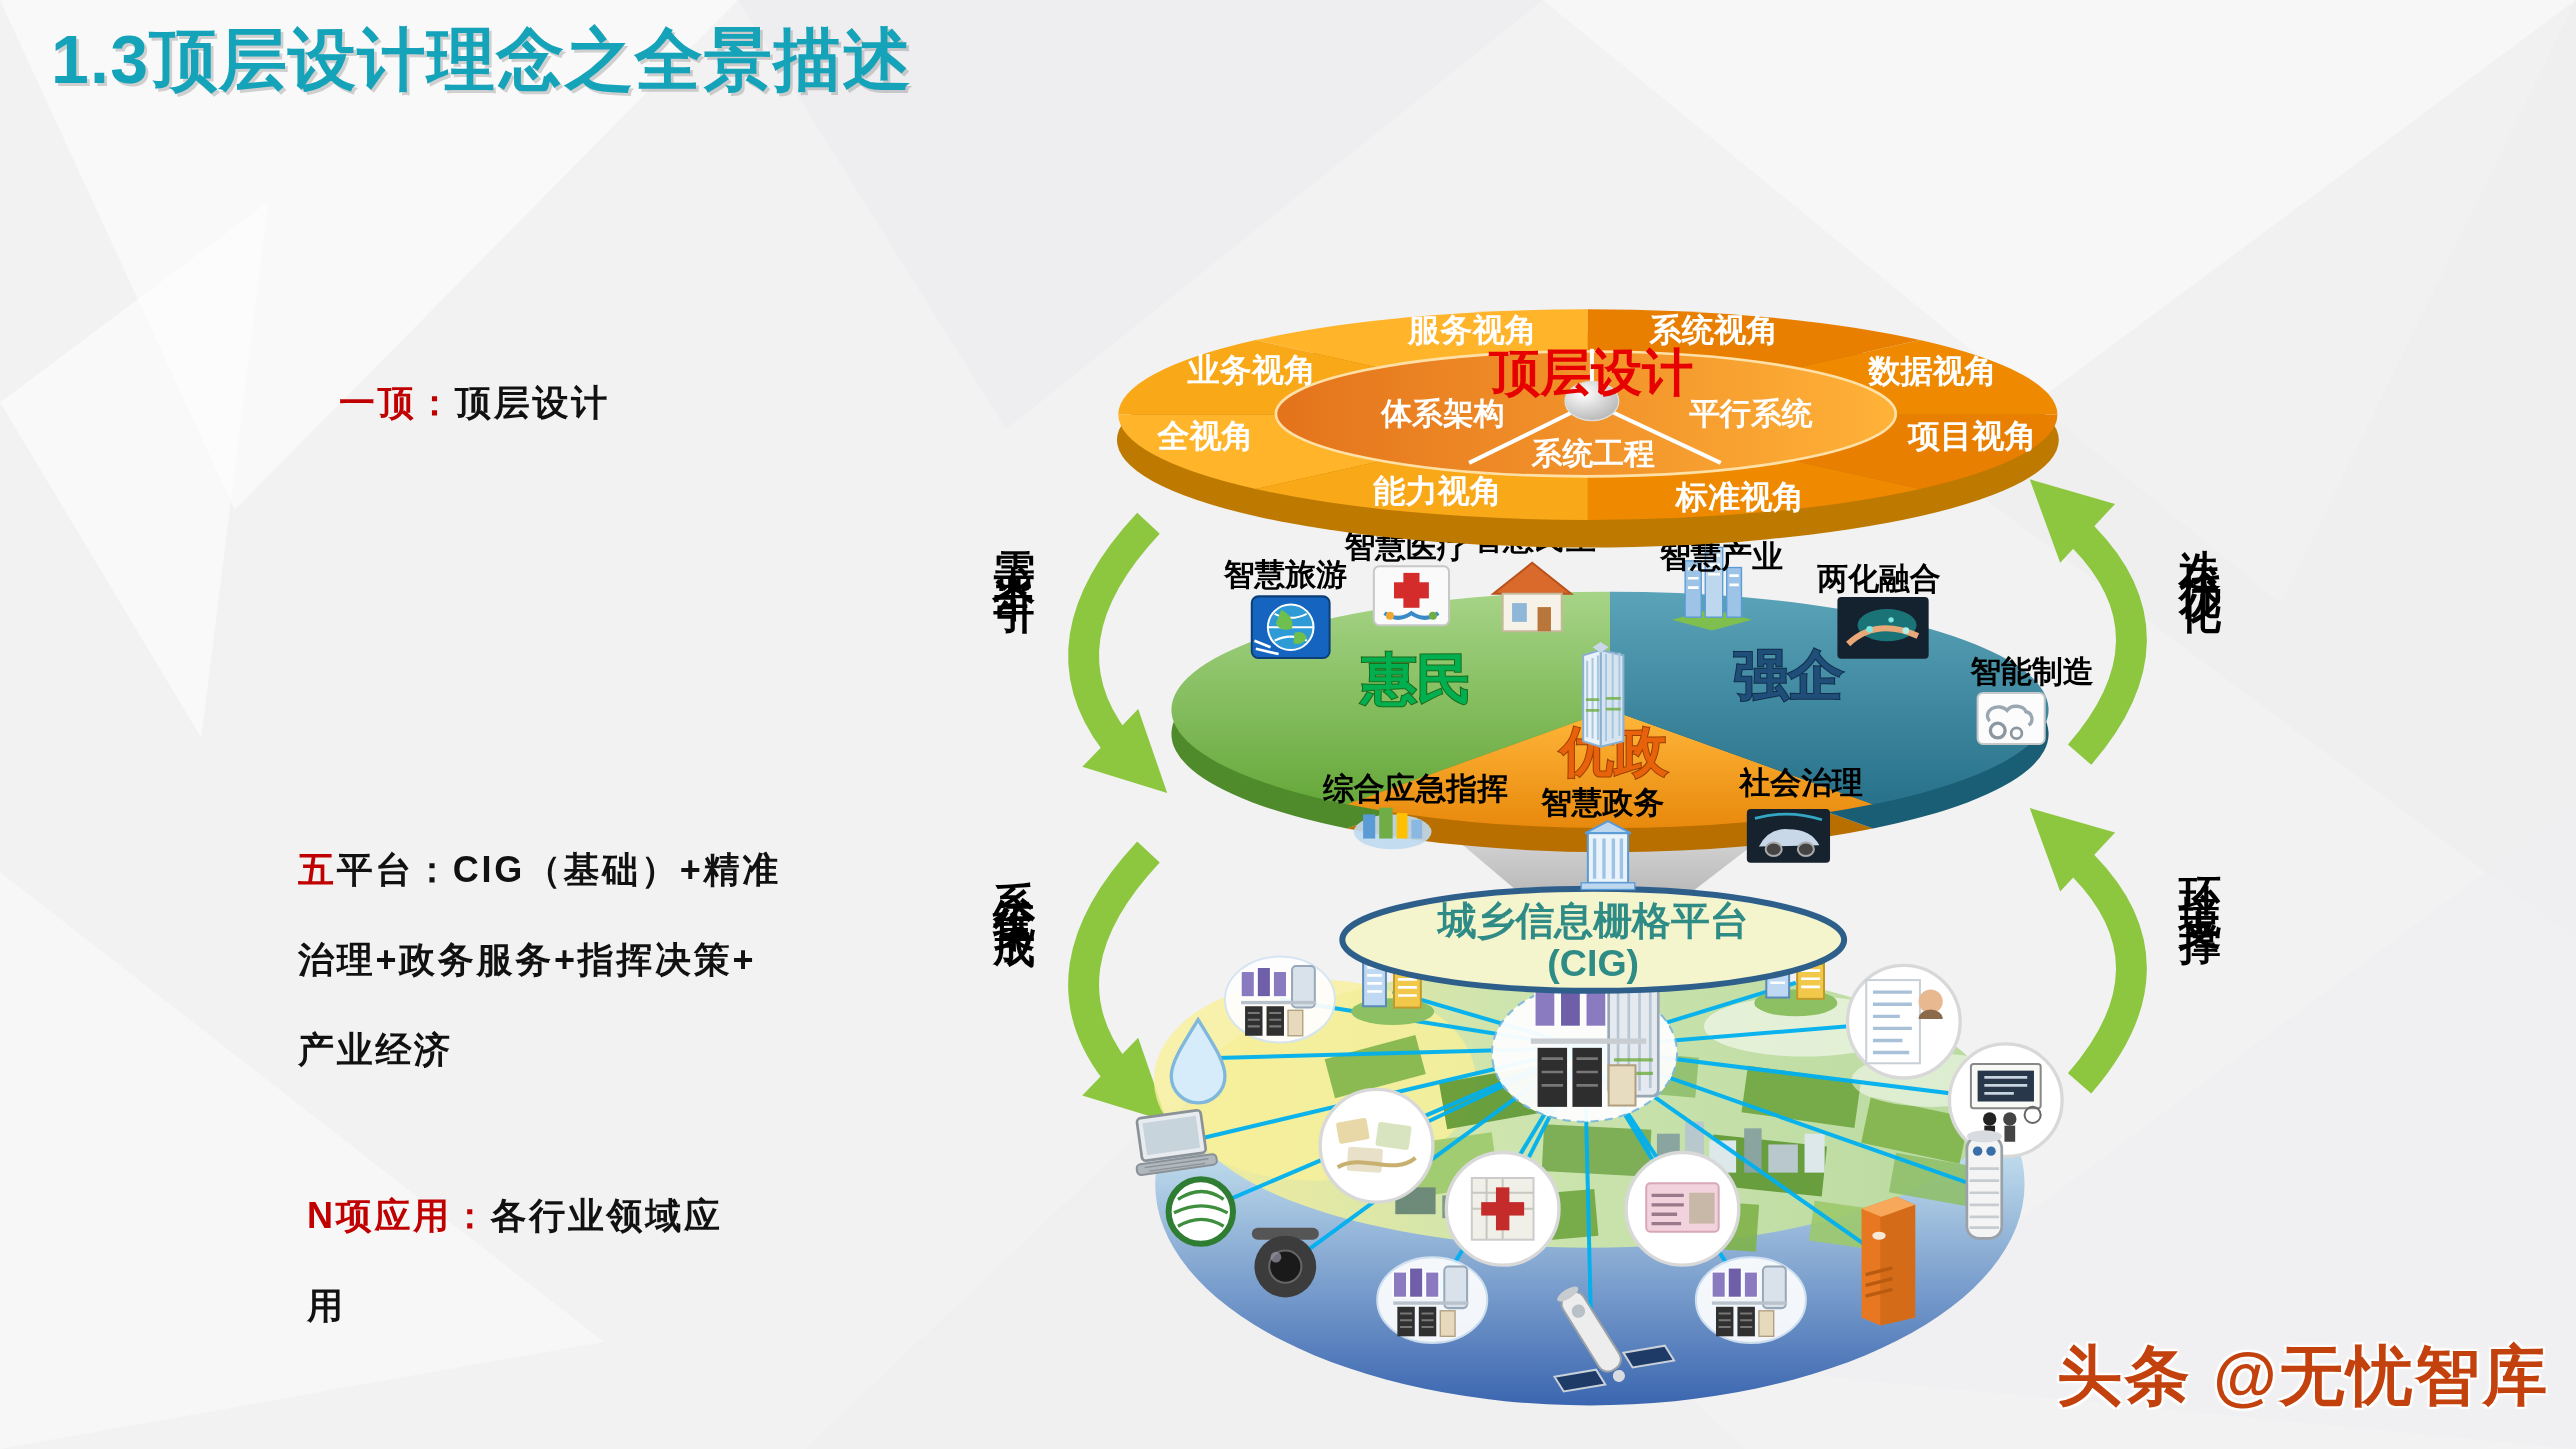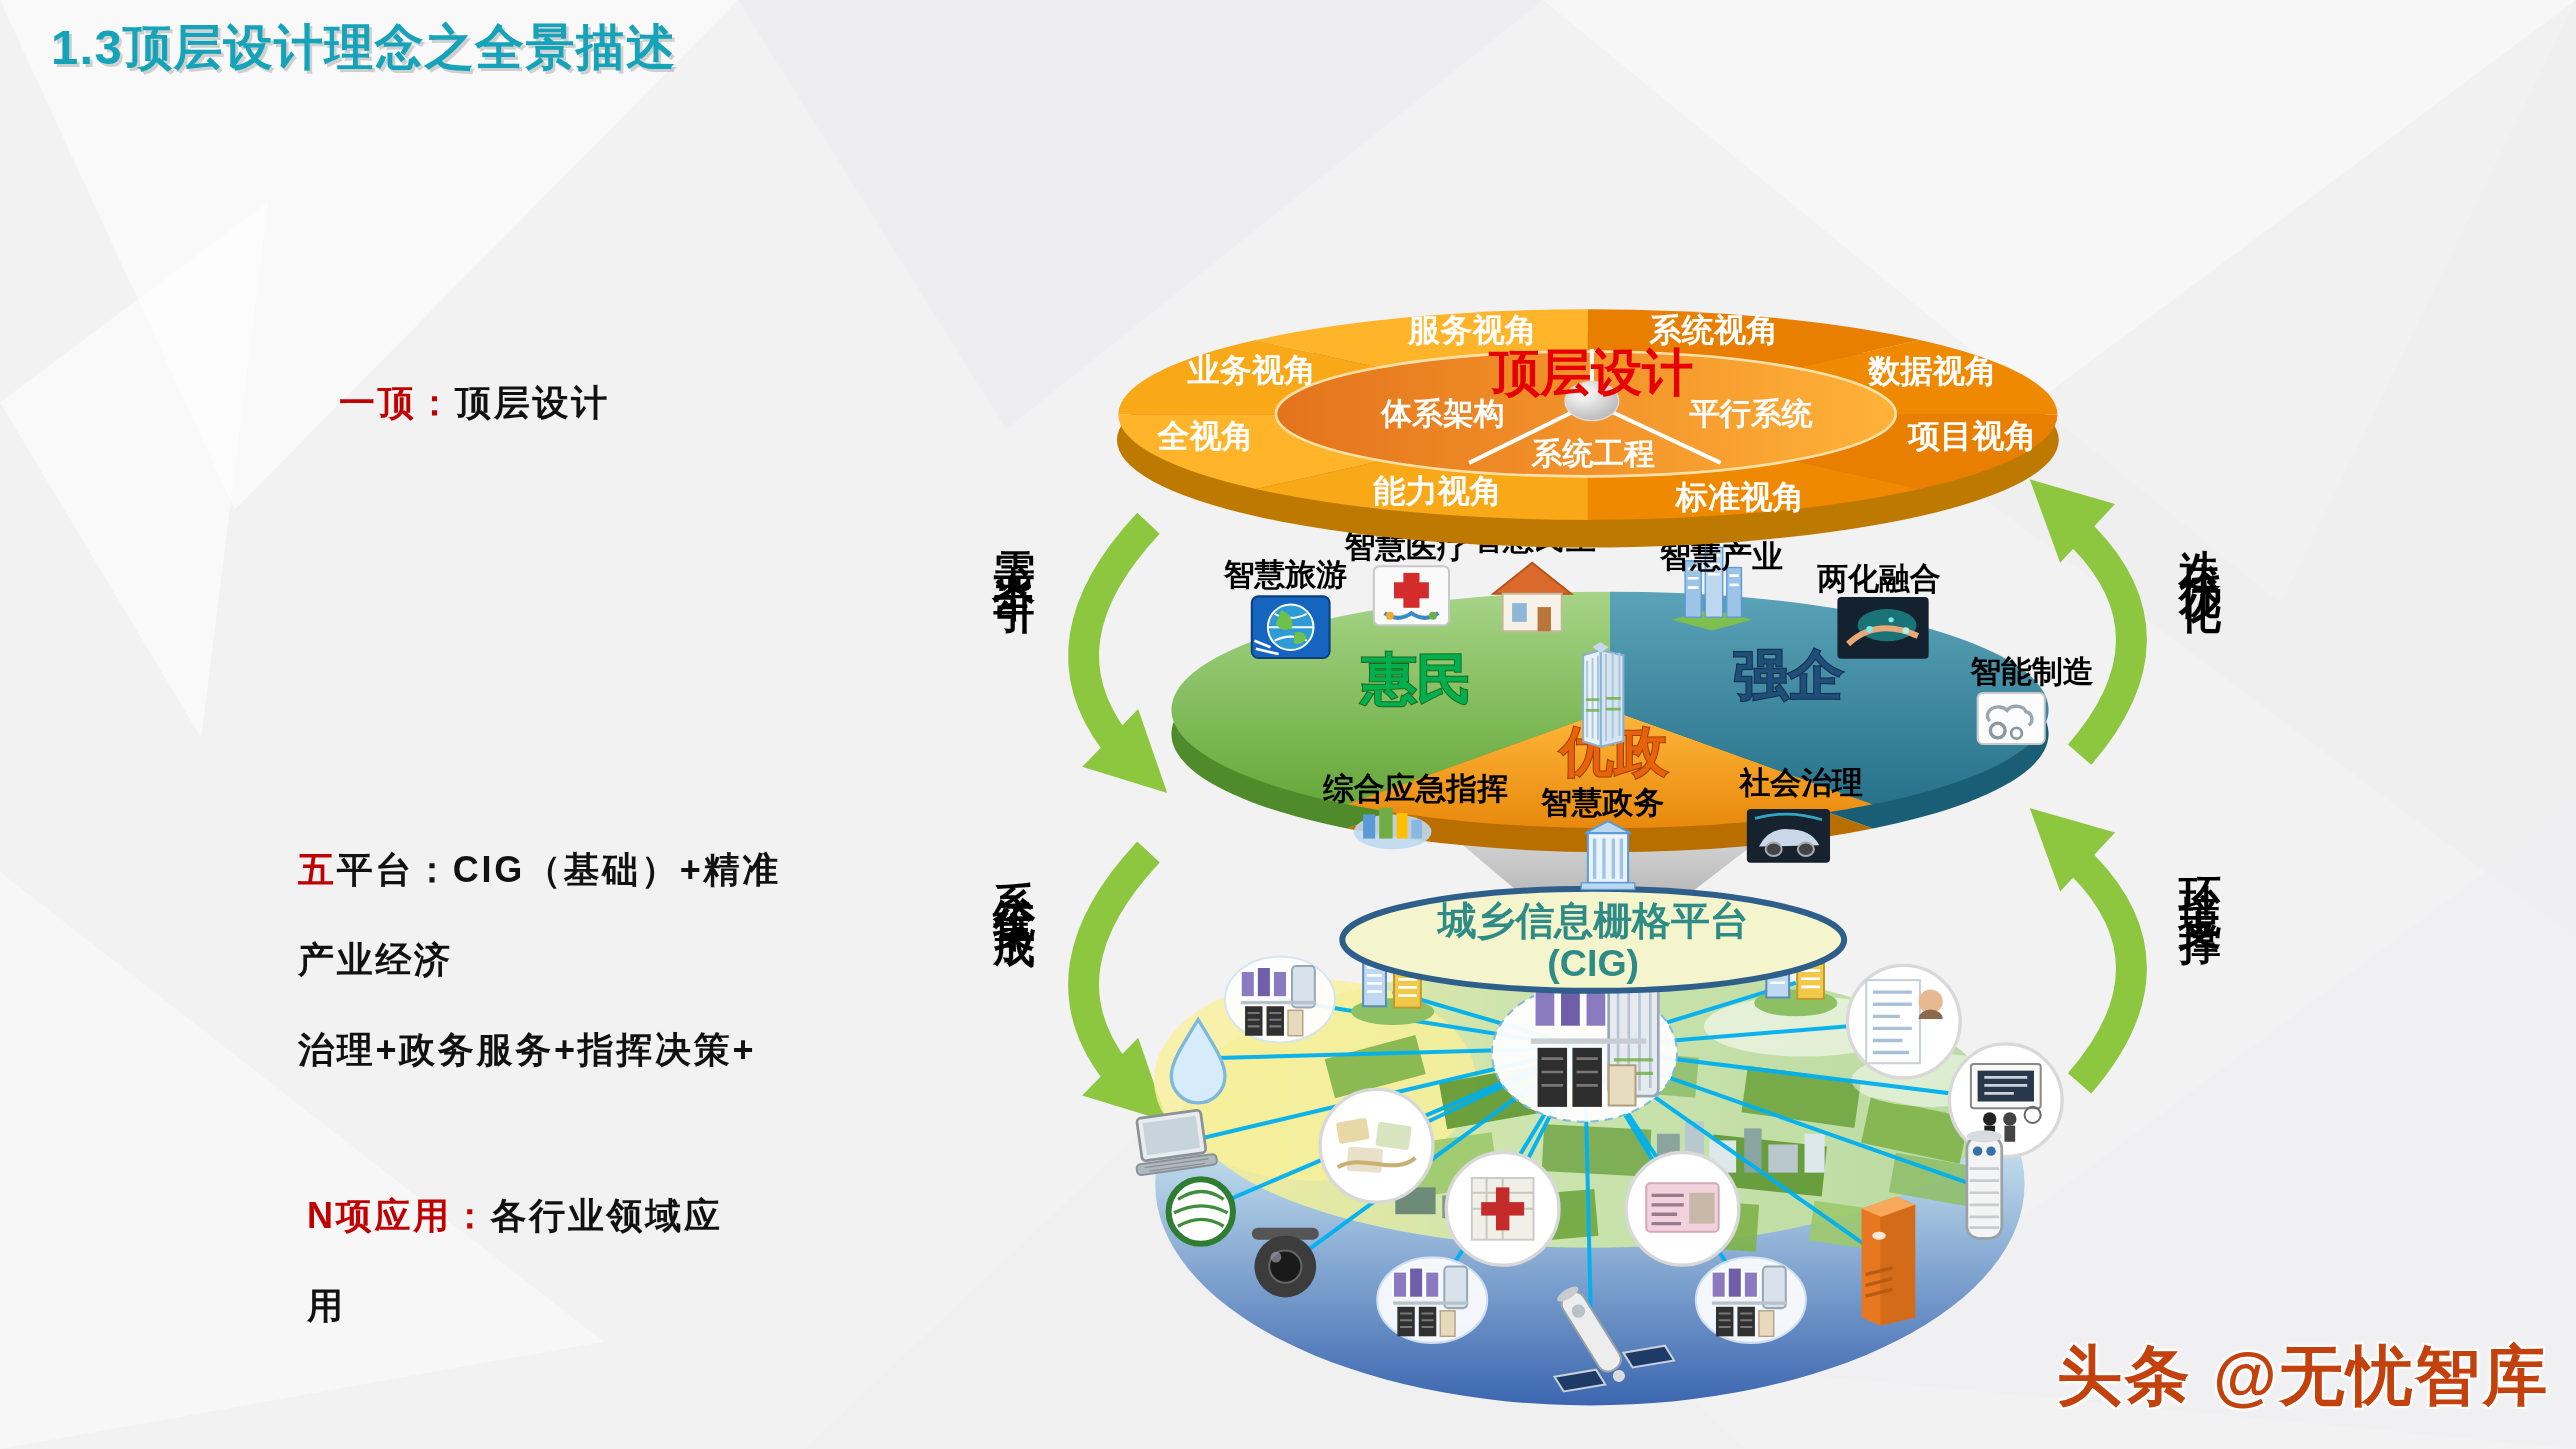--- a/index.html
+++ b/index.html
@@ -7,21 +7,21 @@
     width:2576px;height:1449px;position:relative;overflow:hidden;
     background:#F2F2F3;
     font-family:"Liberation Sans","DejaVu Sans",sans-serif;
   }
   .abs{position:absolute;}
   #bg-facets{position:absolute;left:0;top:0;z-index:0;}
   #diagram{position:absolute;left:0;top:0;z-index:2;}
 
   #page-title{
     left:51px;top:14.8px;z-index:5;
-    font-size:49px;font-weight:bold;letter-spacing:1.3px;
+    font-size:68px;font-weight:bold;letter-spacing:1.3px;
     color:#14A3B8;
     text-shadow:2.7px 2.7px 0 rgba(110,110,110,.30);
     white-space:nowrap;
   }
   .bullet{
     z-index:5;font-size:36px;font-weight:bold;color:#111;
     line-height:90px;white-space:nowrap;letter-spacing:2.7px;
   }
   .bullet .lead{color:#C00000;}
   .vlabel{
@@ -448,22 +448,22 @@
 
 <div class="bullet abs" style="left:339px;top:358px;">
   <span class="lead">一顶：</span><span>顶层设计</span>
 </div>
 
 <div class="bullet abs" style="left:310px;top:570px;">
 </div>
 
 <div class="bullet abs" style="left:298px;top:825px;">
   <div><span class="lead">五</span><span>平台：CIG（基础）+精准</span></div>
+  <div>治理+政务服务+指挥决策+</div>
   <div>产业经济</div>
-  <div>治理+政务服务+指挥决策+</div>
 </div>
 
 <div class="bullet abs" style="left:307px;top:1171px;">
   <div><span class="lead">N项应用：</span><span>各行业领域应</span></div>
   <div>用</div>
 </div>
 
 <div class="vlabel abs" style="left:986px;top:517px;">需求牵引</div>
 <div class="vlabel abs" style="left:986px;top:847px;">系统集成</div>
 <div class="vlabel abs" style="left:2172px;top:515px;">迭代优化</div>

